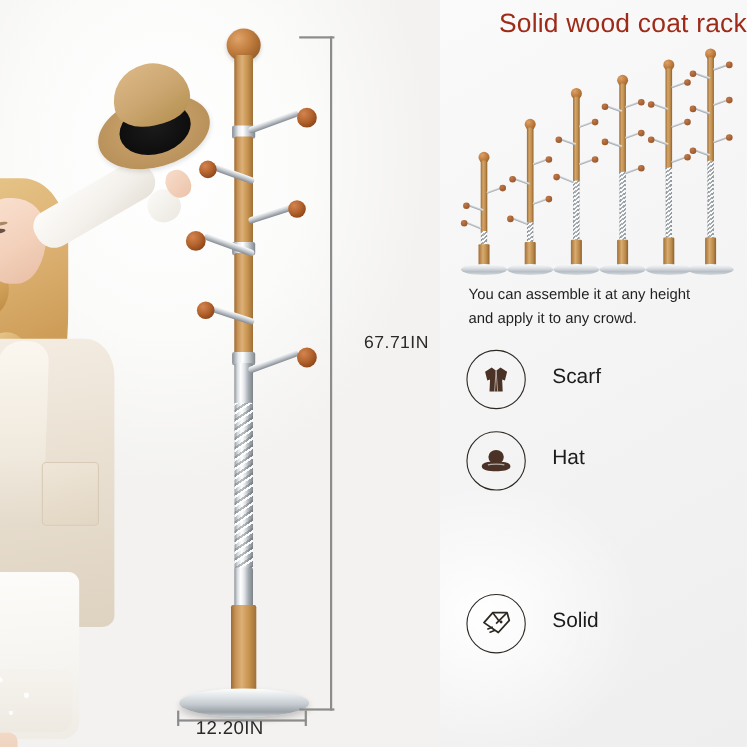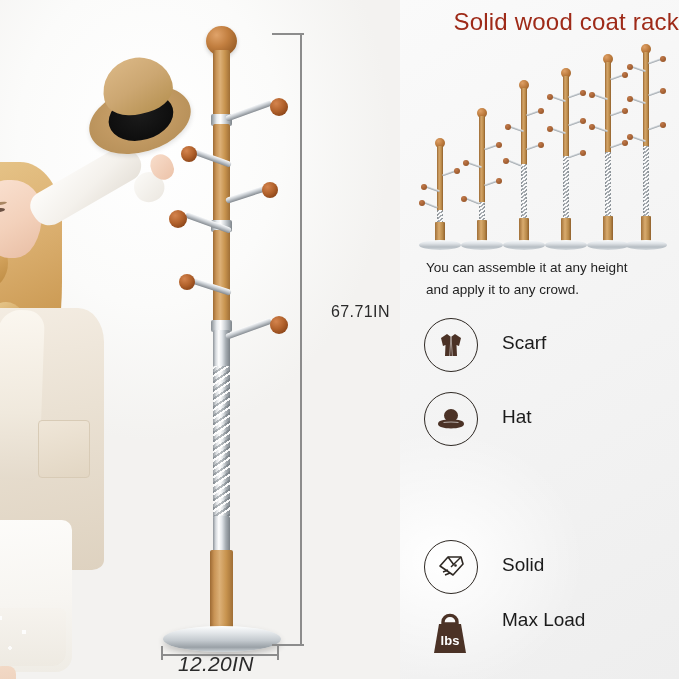--- a/index.html
+++ b/index.html
@@ -198,23 +198,22 @@
   }
   .dim-tick {
     position:absolute; background:#8c8c8c;
   }
   .dim-label {
     position:absolute; color:#2a2a2a; font-size:16px; letter-spacing:.4px;
     white-space:nowrap;
     margin-left:21px;
   }
   .dim-label-w {
-    position:absolute; color:#2a2a2a; font-size:21px; letter-spacing:.3px;
+    position:absolute; color:#2a2a2a; font-size:17px; letter-spacing:.3px;
     white-space:nowrap;
-    font-style:italic;
   }
 
   
   #right-panel {
     position:absolute; left:400px; top:0; width:279px; height:679px;
     background:
       radial-gradient(ellipse 200px 180px at 40px 560px, #ffffff 0%, rgba(255,255,255,0) 72%),
       linear-gradient(150deg,#fafafa 0%,#f4f4f4 48%,#eeeeee 100%);
     overflow:hidden;
   }
@@ -530,25 +529,17 @@
           <path d="M6 16 L14 7 L27 7 L29 14 L19 25 Z" fill="none" stroke="#2e2823" stroke-width="1.6" stroke-linejoin="round"></path>
           <path d="M27 7 L17 17" stroke="#2e2823" stroke-width="1.5"></path>
           <path d="M14 7 L20 15" stroke="#2e2823" stroke-width="1.5"></path>
           <circle cx="21.5" cy="15.5" r="1.3" fill="#2e2823"></circle>
           <path d="M9 22 L14 20 M11 25 L16 23" stroke="#2e2823" stroke-width="1.4"></path>
         </svg>
       </div>
       <div class="feat-label">Solid</div>
     </div>
 
-    <div id="weight-icon">
-      <svg width="52" height="52" viewBox="0 0 52 52">
-        <path d="M19 14 C19 10.2 22.2 7.4 26 7.4 C29.8 7.4 33 10.2 33 14 L33 16 L19 16 Z" fill="none" stroke="#4b3226" stroke-width="3.4"></path>
-        <path d="M15 16 L37 16 L42 45 L10 45 Z" fill="#4b3226"></path>
-        <text x="26" y="37" text-anchor="middle" fill="#ffffff" font-family="'Liberation Sans', sans-serif" font-size="13" font-weight="bold">lbs</text>
-      </svg>
-    </div>
     <div style="position:absolute; left:102px; top:606px; font-size:19px; color:#1b1b1b; line-height:1.52;">
-      <div>Max Load</div>
     </div>
 
   </div>
 </div>
 
 </body></html>

